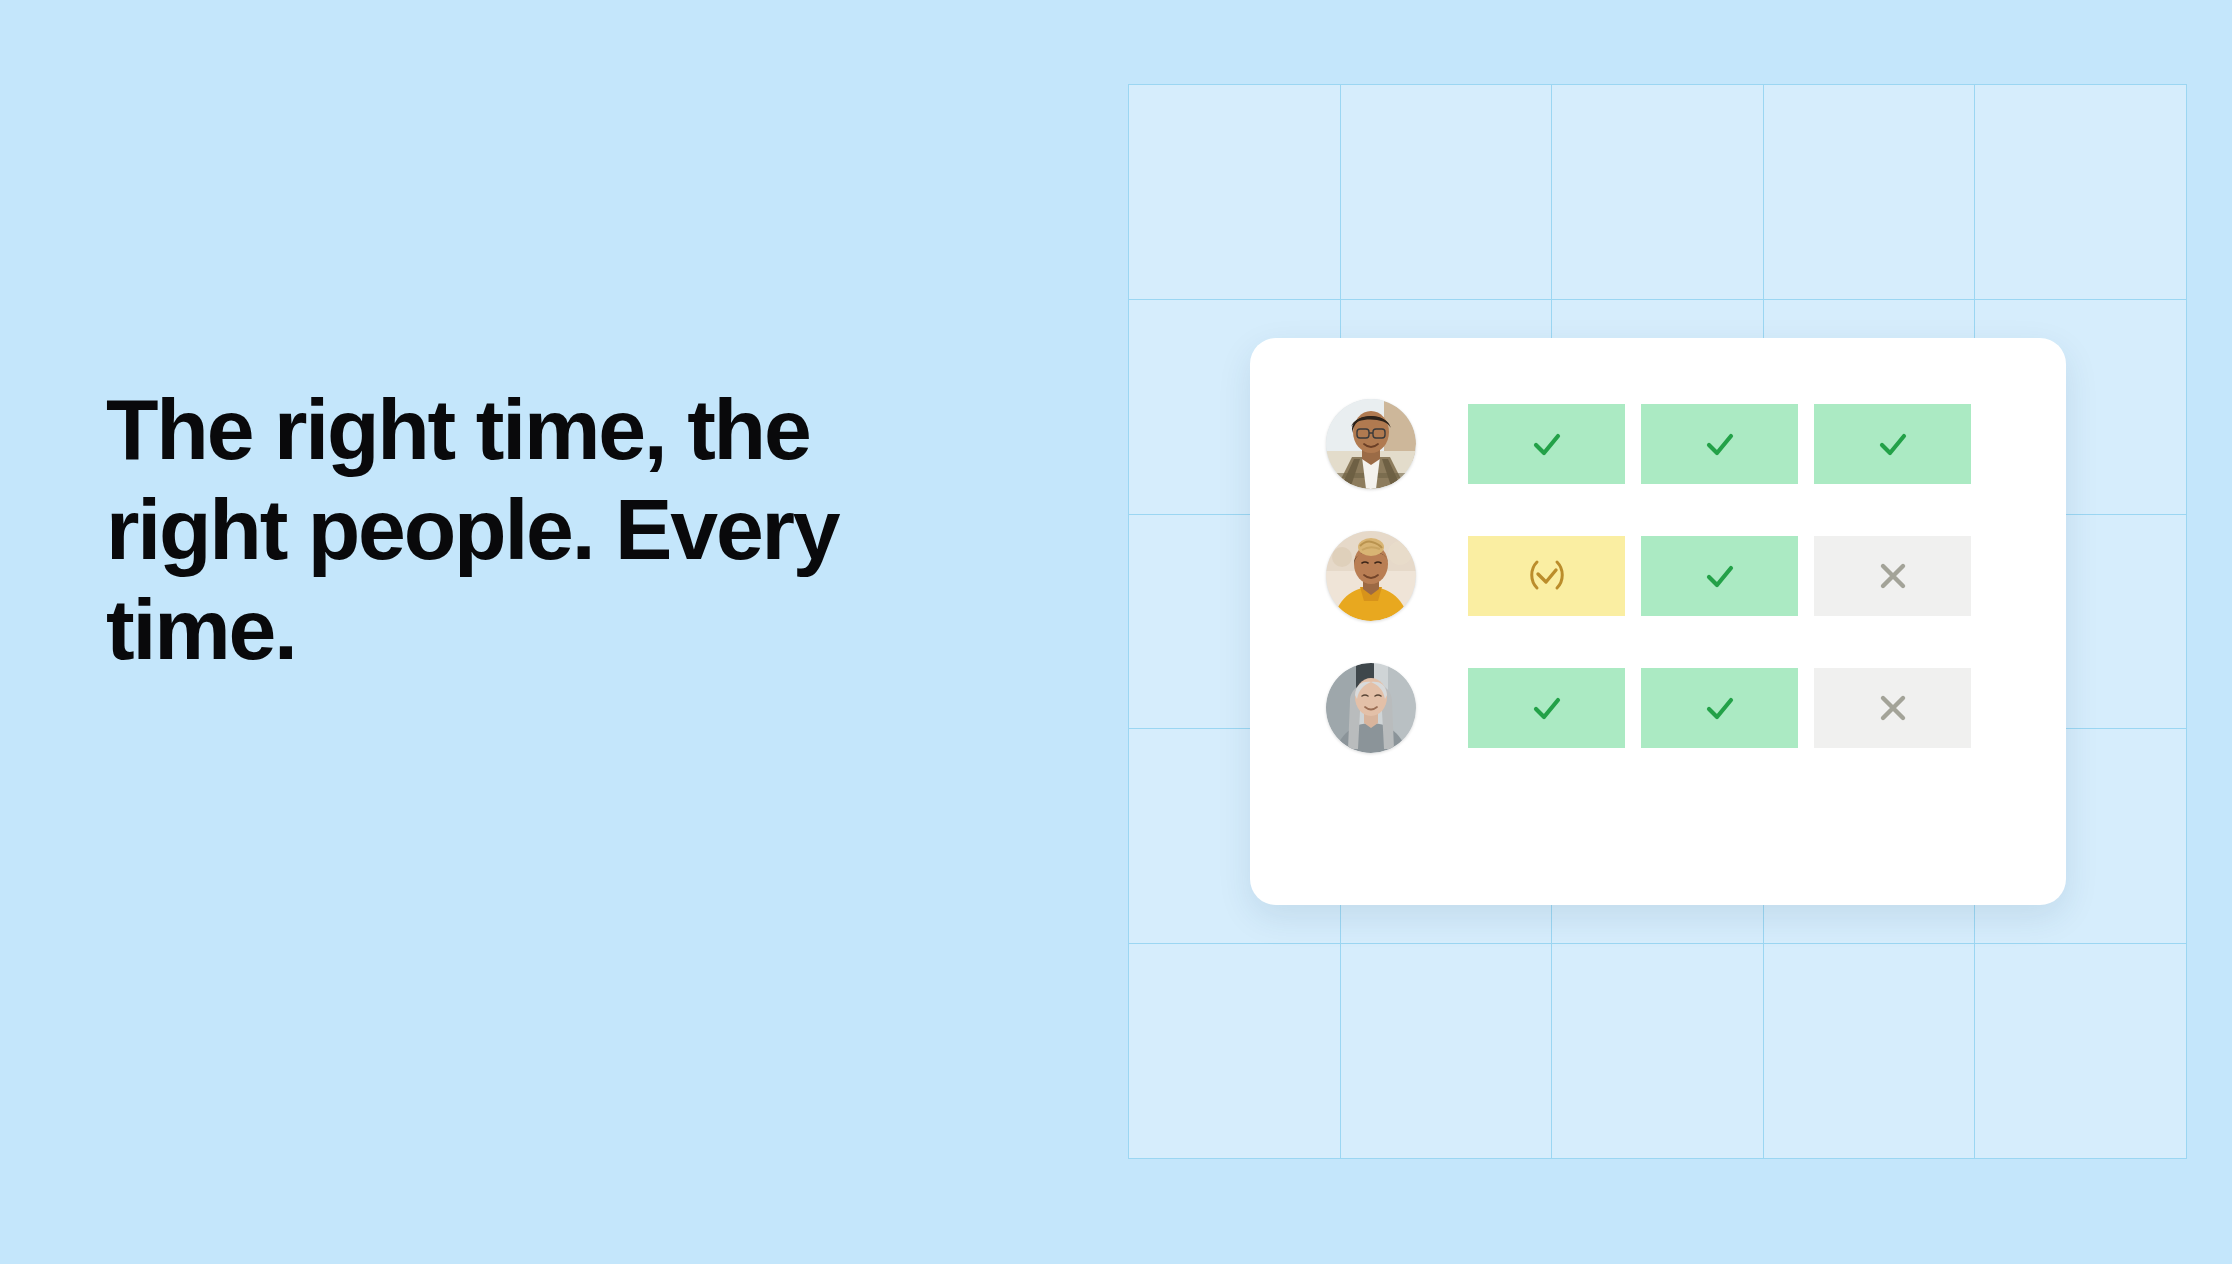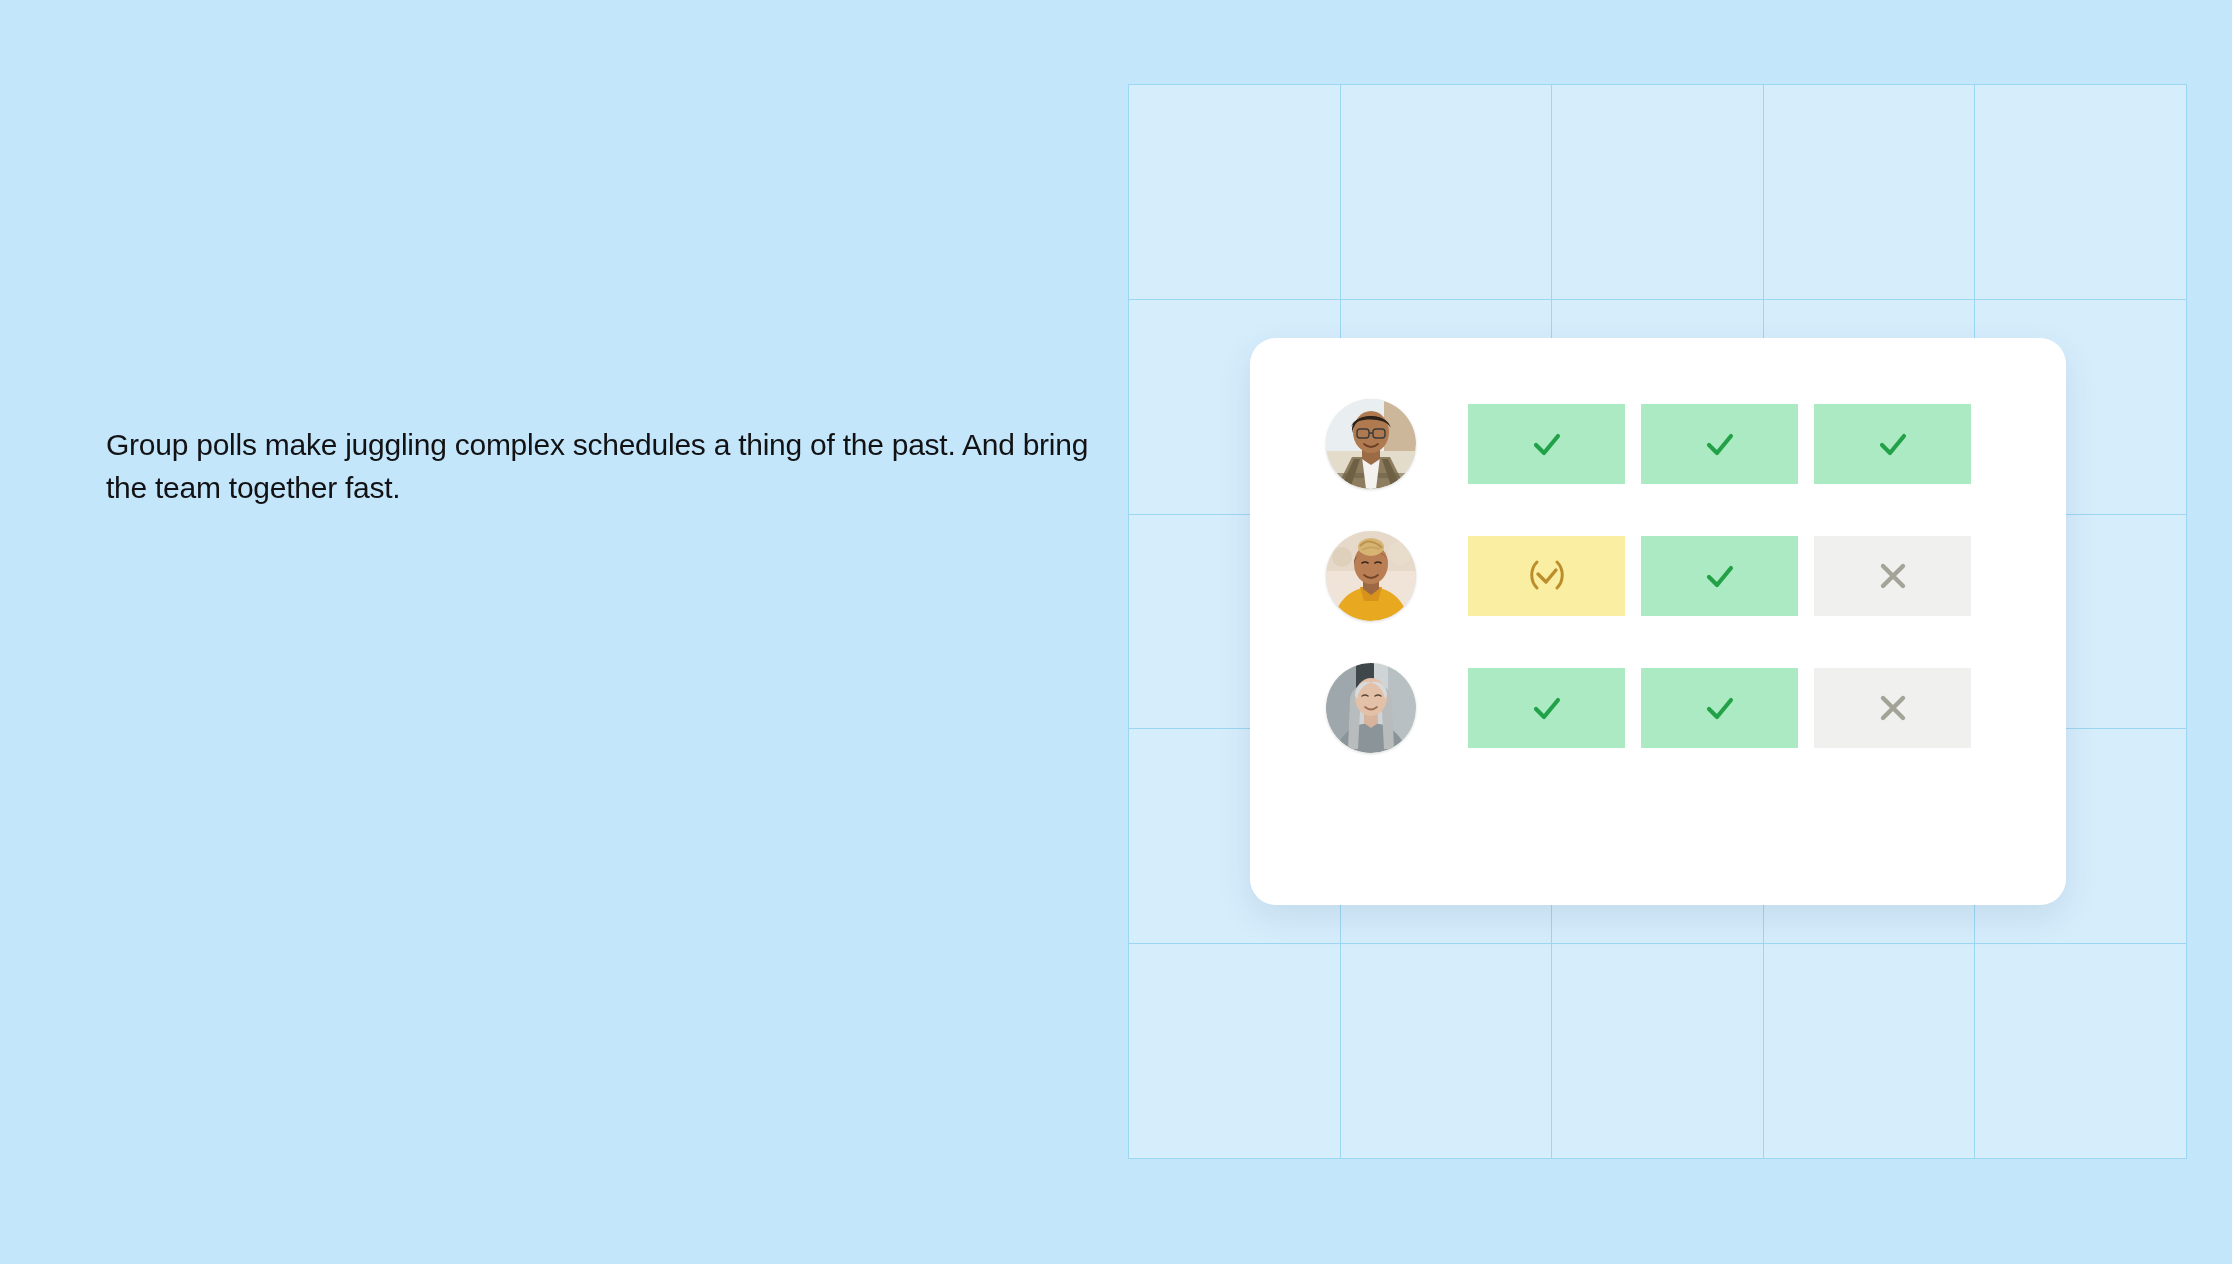--- a/index.html
+++ b/index.html
@@ -152,21 +152,21 @@
     <div class="grid-cell"></div>
     <div class="grid-cell"></div>
     <div class="grid-cell"></div>
     <div class="grid-cell"></div>
     <div class="grid-cell"></div>
     <div class="grid-cell"></div>
     <div class="grid-cell"></div>
   </div>
 
   <div id="copy">
-    <p id="subcopy">Group polls make juggling complex schedules a thing of the past. And bring the team together fast.</p>
+    <h1 id="headline">The right time, the right people. Every time.</h1>
   </div>
 
   <div id="poll-card">
 
     <div class="poll-row">
       <div class="avatar">
         <svg viewBox="0 0 90 90" xmlns="http://www.w3.org/2000/svg" aria-hidden="true">
           <defs>
             <clipPath id="cl1">
                 <circle cx="45" cy="45" r="45"></circle>

